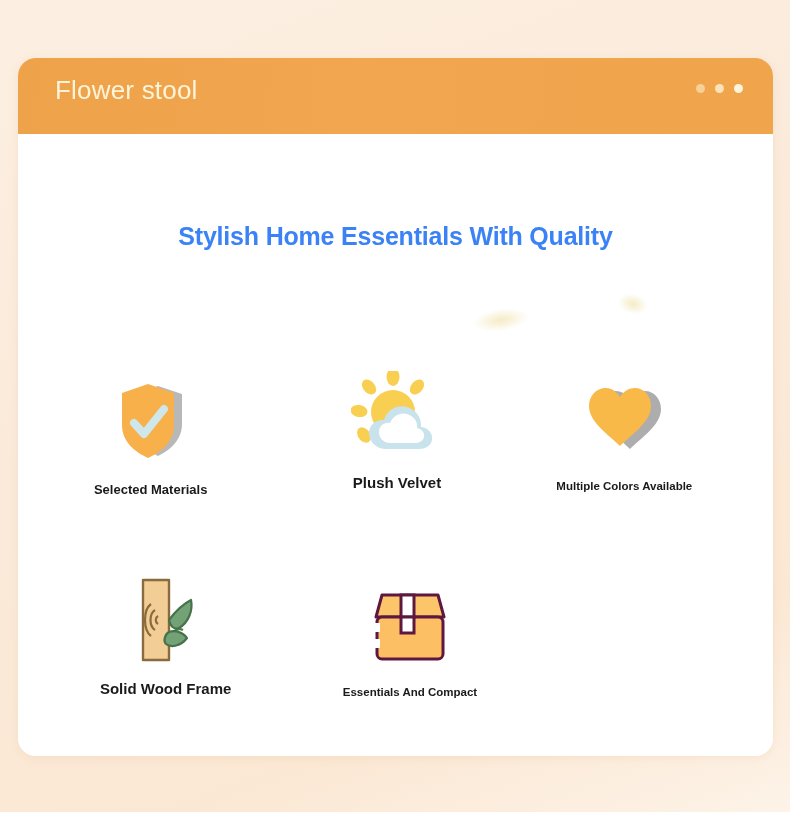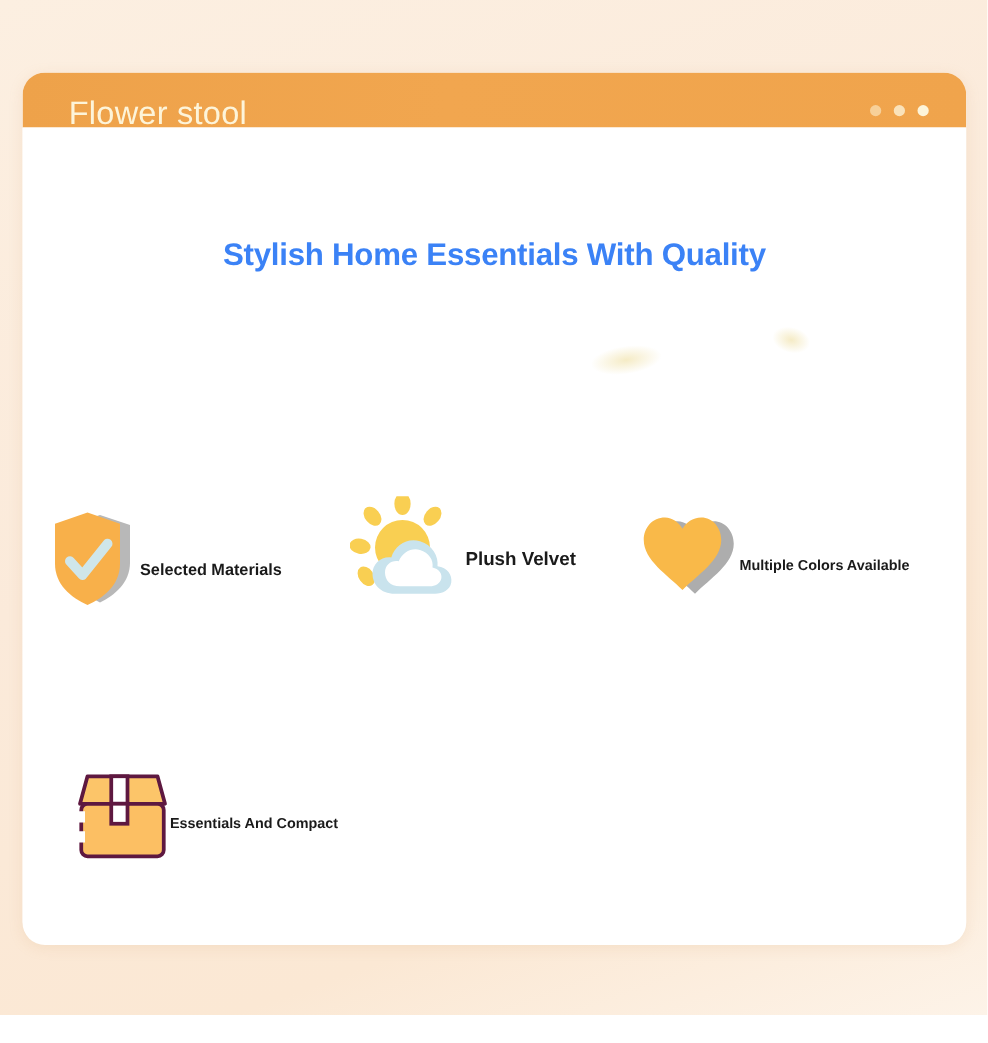--- a/index.html
+++ b/index.html
@@ -35,21 +35,21 @@
     top: 58px;
     width: 755px;
     height: 698px;
     background: #ffffff;
     border-radius: 18px;
     overflow: hidden;
     box-shadow: 0 2px 10px rgba(214,170,120,0.18);
   }
   #card-header {
     position: relative;
-    height: 44px;
+    height: 76px;
     background: linear-gradient(95deg, #eea24a 0%, #f1a64f 45%, #f0a44c 100%);
   }
   #card-title {
     position: absolute;
     left: 37px;
     top: 17px;
     font-size: 26px;
     color: #fdf4d9;
     letter-spacing: 0.2px;
     font-weight: 400;
@@ -103,21 +103,21 @@
     left: 30px;
     top: 230px;
     width: 700px;
     display: grid;
     grid-template-columns: repeat(3, 1fr);
     grid-template-rows: 208px 208px;
   }
   .feature {
     position: relative;
     display: flex;
-    flex-direction: row;
+    flex-direction: column;
     align-items: center;
     justify-content: flex-start;
   }
   .ficon {
     height: 92px;
     display: flex;
     align-items: center;
     justify-content: center;
   }
   .flabel {
@@ -197,20 +197,34 @@
         <div class="feature" id="feat-3">
           <div class="ficon">
             <svg width="84" height="72" viewBox="0 0 84 72">
               <path d="M53 4 C46 4 41 8 38 13 C35 8 30 4 24 4 C14 4 7 12 7 22 C7 38 26 50 38 62 C50 50 69 38 69 22 C69 12 62 4 53 4 Z" fill="#adadad" transform="translate(10,3)"></path>
               <path d="M53 4 C46 4 41 8 38 13 C35 8 30 4 24 4 C14 4 7 12 7 22 C7 38 26 50 38 62 C50 50 69 38 69 22 C69 12 62 4 53 4 Z" fill="#f9b949"></path>
             </svg>
           </div>
           <div class="flabel sz-sm">Multiple Colors Available</div>
         </div>
 
+        <div class="feature" id="feat-4">
+          <div class="ficon">
+            <svg width="82" height="92" viewBox="0 0 82 92">
+              <path d="M18 6 L44 6 L44 86 L18 86 Z" fill="#f2cd96" stroke="#8a6b3e" stroke-width="2.4" stroke-linejoin="round"></path>
+              <path d="M26 30 C18 36 18 56 26 62" fill="none" stroke="#8a6b3e" stroke-width="2.2"></path>
+              <path d="M30 36 C24 40 24 52 30 56" fill="none" stroke="#8a6b3e" stroke-width="2.2"></path>
+              <path d="M33 42 C30 44 30 48 33 50" fill="none" stroke="#8a6b3e" stroke-width="2.2"></path>
+              <path d="M44 62 C48 56 54 54 58 56" fill="none" stroke="#4e7a4b" stroke-width="2.2"></path>
+              <path d="M44 46 C50 38 58 30 66 26 C68 36 64 48 54 54 C49 56 45 52 44 46 Z" fill="#74a277" stroke="#46734a" stroke-width="2.2" stroke-linejoin="round"></path>
+              <path d="M44 58 C50 56 58 58 62 64 C56 72 46 74 41 70 C38 67 40 60 44 58 Z" fill="#74a277" stroke="#46734a" stroke-width="2.2" stroke-linejoin="round"></path>
+            </svg>
+          </div>
+          <div class="flabel sz-lg">Solid Wood Frame</div>
+        </div>
 
         <div class="feature" id="feat-5">
           <div class="ficon">
             <svg width="76" height="78" viewBox="0 0 76 78">
               <path d="M10 8 L66 8 L72 30 L4 30 Z" fill="#fcc569" stroke="#5e1840" stroke-width="3" stroke-linejoin="round"></path>
               <rect x="5" y="30" width="66" height="42" rx="5" fill="#fcbf63" stroke="#5e1840" stroke-width="3"></rect>
               <rect x="29" y="8" width="13" height="22" fill="#ffffff" stroke="#5e1840" stroke-width="3"></rect>
               <rect x="29" y="30" width="13" height="16" fill="#ffffff" stroke="#5e1840" stroke-width="3"></rect>
               <rect x="3" y="36" width="5" height="9" fill="#ffffff"></rect>
               <rect x="3" y="52" width="5" height="9" fill="#ffffff"></rect>

